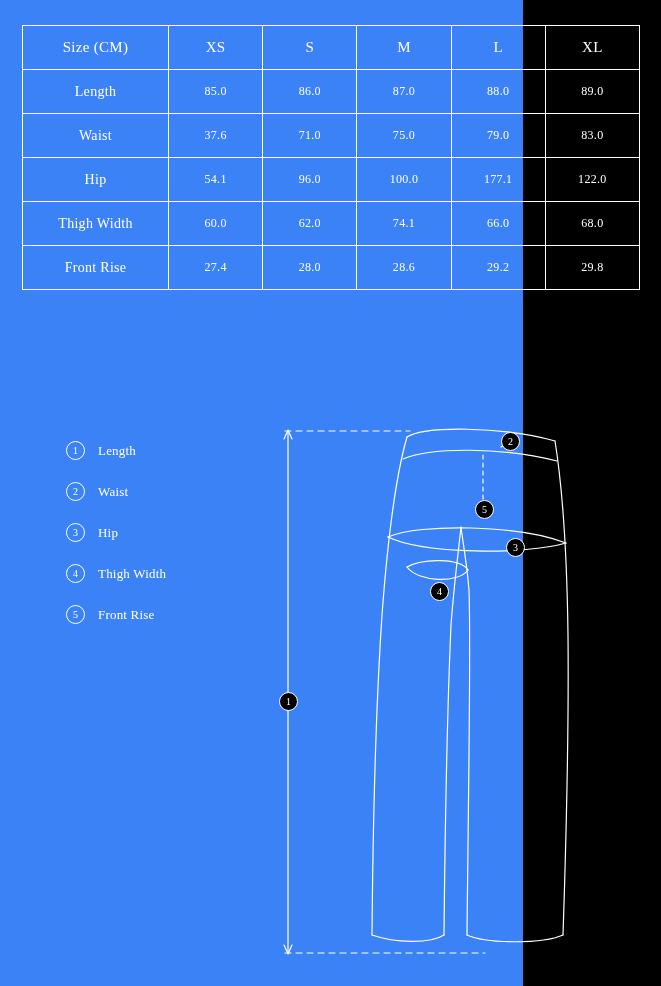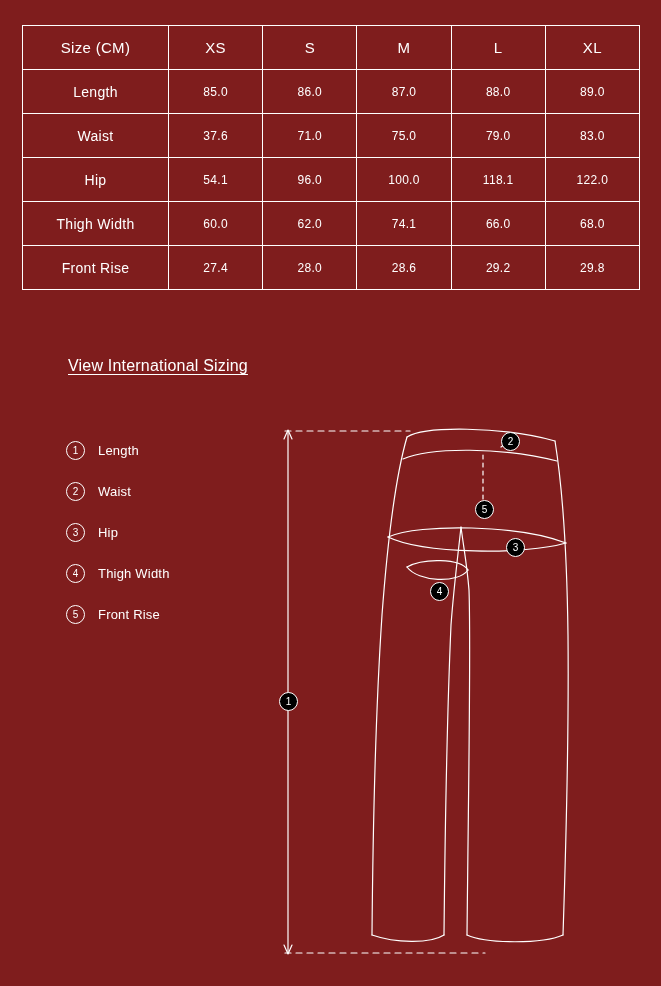--- a/index.html
+++ b/index.html
@@ -10,23 +10,24 @@
     width: 661px;
     height: 986px;
     overflow: hidden;
   }
   body {
     font-family: "Liberation Sans", sans-serif;
     color: #ffffff;
   }
   .page {
     position: relative;
-    width: 661px;
+    width: 523px;
     height: 986px;
-    background: #7f1d1d;
+    background: #3b82f6;
+    font-family: Liberation Serif, serif;
   }
 
   
   .table-wrap {
     position: absolute;
     left: 22px;
     top: 25px;
     width: 617px;
   }
   table.size-table {
@@ -160,21 +161,21 @@
           <td>71.0</td>
           <td>75.0</td>
           <td>79.0</td>
           <td>83.0</td>
         </tr>
         <tr>
           <td class="rowhead">Hip</td>
           <td>54.1</td>
           <td>96.0</td>
           <td>100.0</td>
-          <td>118.1</td>
+          <td>177.1</td>
           <td>122.0</td>
         </tr>
         <tr>
           <td class="rowhead">Thigh Width</td>
           <td>60.0</td>
           <td>62.0</td>
           <td>74.1</td>
           <td>66.0</td>
           <td>68.0</td>
         </tr>
@@ -183,21 +184,20 @@
           <td>27.4</td>
           <td>28.0</td>
           <td>28.6</td>
           <td>29.2</td>
           <td>29.8</td>
         </tr>
       </tbody>
     </table>
   </div>
 
-  <div class="intl-link">View International Sizing</div>
 
   <div class="legend">
     <div class="legend-item">
       <span class="legend-badge">1</span>
       <span class="legend-label">Length</span>
     </div>
     <div class="legend-item">
       <span class="legend-badge">2</span>
       <span class="legend-label">Waist</span>
     </div>

